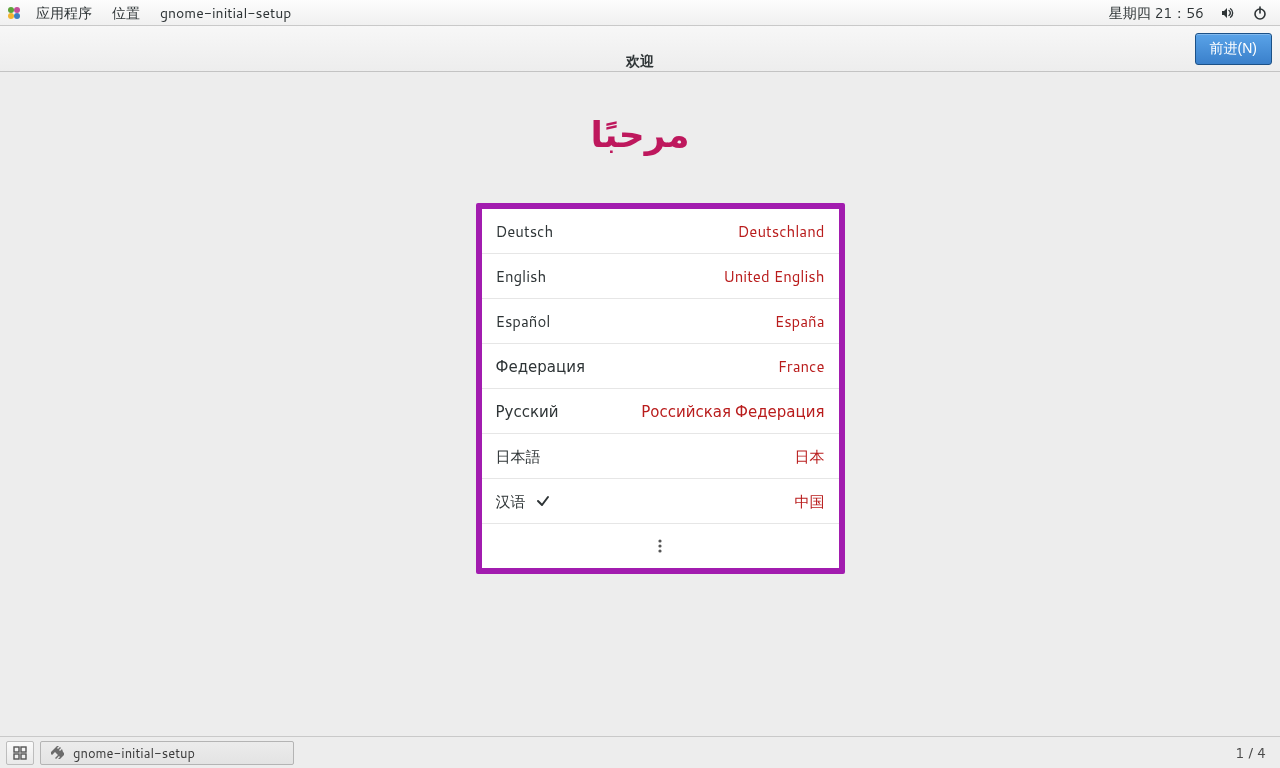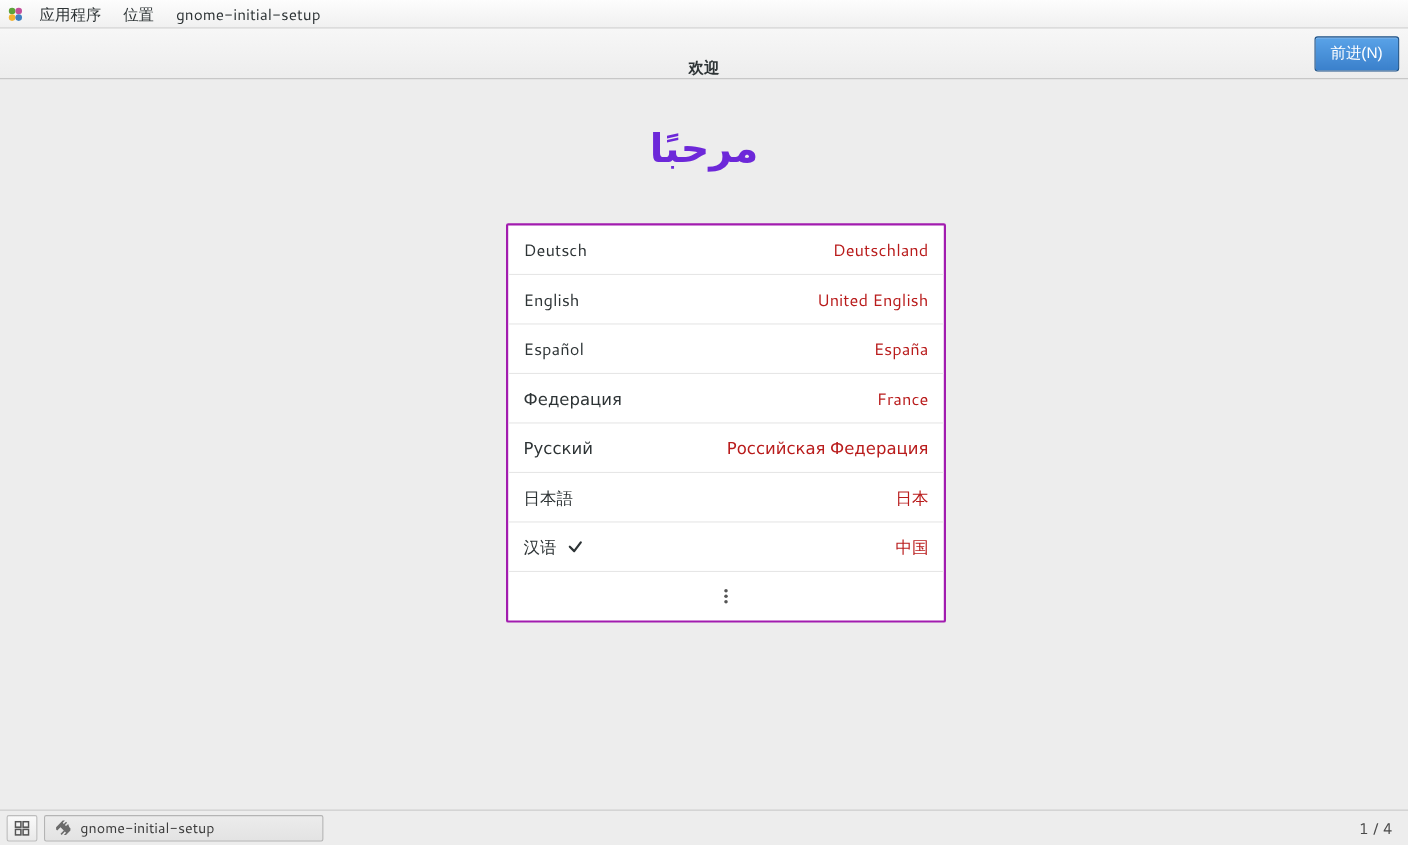--- a/index.html
+++ b/index.html
@@ -15,22 +15,22 @@
   .tp-icon { display:flex; align-items:center; justify-content:center; }
 
   
   .header-bar { position:relative; display:flex; align-items:flex-end; justify-content:center; height:46px; background: linear-gradient(#f7f7f7, #ededed); border-bottom:1px solid #c3c3c3; }
   .hb-title { font-weight:600; font-size:14px; }
   .hb-right { position:absolute; right:8px; top:7px; }
   .btn-next { height:32px; padding:0 14px; border:1px solid #1c5187; border-radius:3px; background: linear-gradient(#5aa3e8, #3a80cb); color:#fff; font-size:14px; cursor:pointer; box-shadow: inset 0 1px 0 rgba(255,255,255,.25); }
 
   
   .content { height: calc(768px - 26px - 46px - 32px); display:flex; flex-direction:column; align-items:center; }
-  .welcome-word { font-size:36px; font-weight:600; margin-top:36px; color:#6d28d9; direction:rtl; }
-  .lang-card { width:400px; margin-top:44px; background:#fff; border:2px solid #a21caf; border-radius:2px;margin-left:40px; }
+  .welcome-word { font-size:36px; font-weight:600; margin-top:36px; color:#be185d; direction:rtl; }
+  .lang-card { width:369px; margin-top:44px; background:#fff; border:6px solid #a21caf; border-radius:2px;margin-left:40px; }
   .lang-row { display:flex; align-items:center; height:45px; padding:0 14px; border-bottom:1px solid #e6e6e6; cursor:default; }
   .lang-row:last-child { border-bottom:none; }
   .lang-name { color:#2e3436; font-size:15px; }
   .lang-check { margin-left:10px; display:none; }
   .lang-row.selected .lang-check { display:inline-flex; }
   .lang-region { margin-left:auto; color:#b91c1c; font-size:15px; }
   .lang-more { display:flex; align-items:center; justify-content:center; height:44px; cursor:pointer; }
 
   
   .bottom-bar { position:absolute; left:0; bottom:0; width:100%; height:32px; background:#ededed; border-top:1px solid #c9c9c9; display:flex; align-items:center; padding:0 6px; }
@@ -56,20 +56,42 @@
     </span>
     <div class="tp-item">
         <span>应用程序</span>
       </div>
     <div class="tp-item">
         <span>位置</span>
       </div>
     <div class="tp-item">
         <span>gnome-initial-setup</span>
       </div>
+  </div>
+  <div class="tp-right">
+    <div class="tp-item">
+        <span>星期四 21：56</span>
+      </div>
+    <div class="tp-item tp-icon">
+      <span>
+        <svg width="16" height="16" viewBox="0 0 16 16" fill="#2e3436">
+            <path d="M2 6h2l3-3v10l-3-3H2z"></path>
+            <path d="M9 5.5a3 3 0 010 5" stroke="#2e3436" stroke-width="1.4" fill="none" stroke-linecap="round"></path>
+            <path d="M10.5 3.8a5.2 5.2 0 010 8.4" stroke="#2e3436" stroke-width="1.4" fill="none" stroke-linecap="round"></path>
+          </svg>
+      </span>
+    </div>
+    <div class="tp-item tp-icon">
+      <span>
+        <svg width="16" height="16" viewBox="0 0 16 16" fill="none" stroke="#2e3436" stroke-width="1.6">
+            <circle cx="8" cy="9" r="5"></circle>
+            <line x1="8" y1="2" x2="8" y2="8" stroke-linecap="round"></line>
+          </svg>
+      </span>
+    </div>
   </div>
 </div>
 
 <div class="header-bar">
   <span class="hb-title">欢迎</span>
   <div class="hb-right">
     <button class="btn-next">前进(N)</button>
   </div>
 </div>
 

